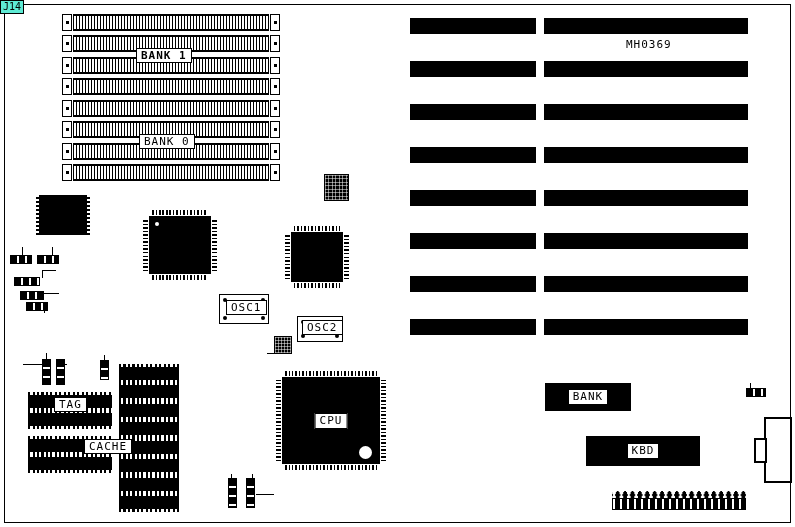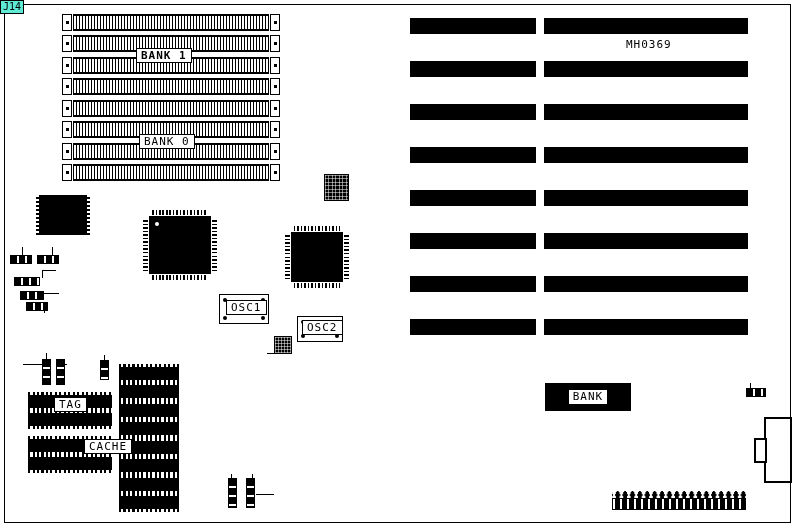--- a/index.html
+++ b/index.html
@@ -256,27 +256,39 @@
   <div class="tagbox osc1l">OSC1</div>
   <div class="oscbox osc2c">
       <span class="pd tl"></span>
       <span class="pd tr"></span>
       <span class="pd bl"></span>
       <span class="pd br"></span>
     </div>
   <div class="tagbox osc2l">OSC2</div>
   <div class="oscbox j14c"></div>
 
+  <div class="qfp cpu">
+      <span class="ft"></span>
+      <span class="fb"></span>
+      <span class="fl"></span>
+      <span class="fr"></span>
+      <div class="core"></div>
+      <span class="pin1"></span>
+      <div class="chiplabel">CPU</div>
+    </div>
 
 
   <div class="blackchip bios">
       <div class="chiplabel">BANK</div>
     </div>
 
 
+  <div class="blackchip kbd">
+      <div class="chiplabel">KBD</div>
+    </div>
 
   <div id="cacheA">
     <div class="diph">
         <div class="chipbody"></div>
       </div>
     <div class="diph">
         <div class="chipbody"></div>
       </div>
     <div class="diph">
         <div class="chipbody"></div>

